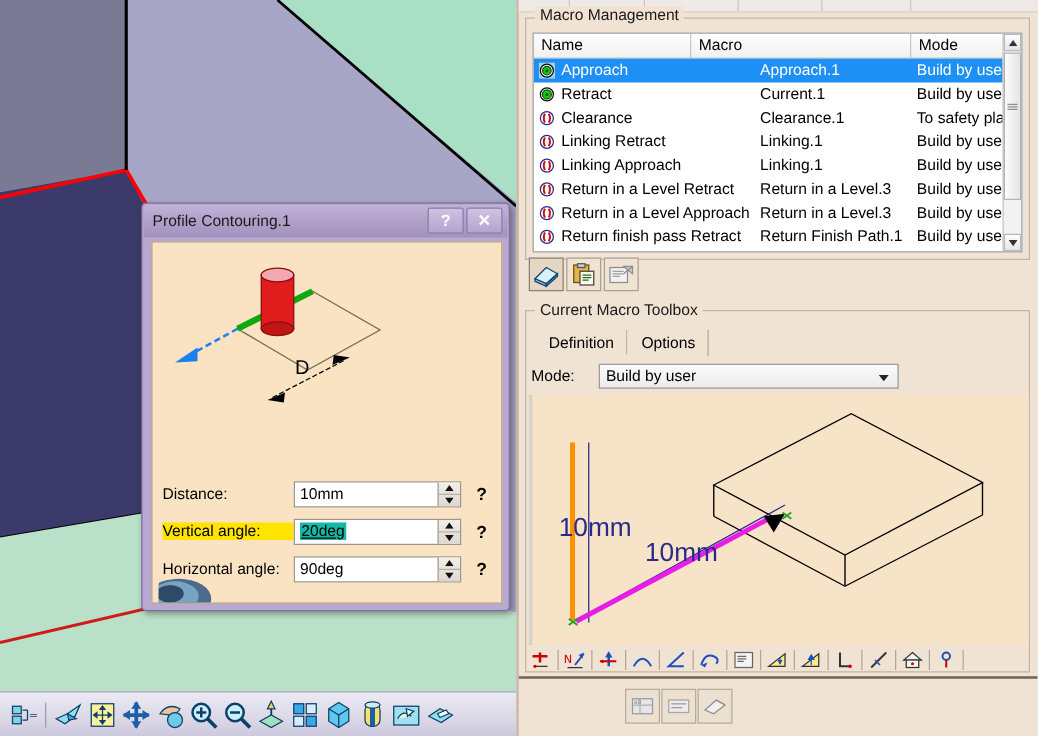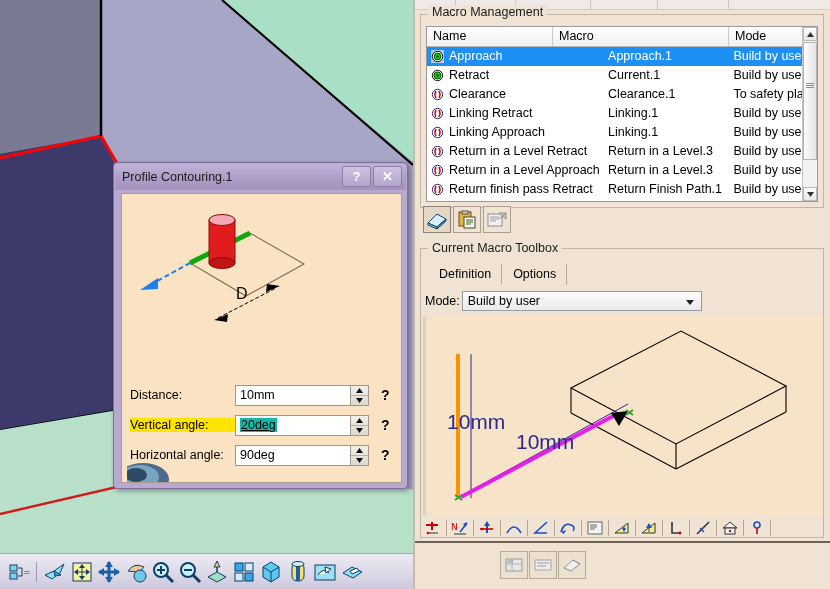--- a/index.html
+++ b/index.html
@@ -92,21 +92,21 @@
   #cmt-label{left:428px;top:241px;}
   #tabs{position:absolute;left:428px;top:263px;height:22px;display:flex;align-items:flex-end;}
   .tab{
     height:21px;line-height:21px;padding:0 10px;font-size:12.5px;
     border-left:1px solid #f0e3d4;border-right:1px solid #b5a695;
     background:#f0e3d4;box-sizing:border-box;
   }
   .tab.active{border-bottom:2px solid #f0e3d4;}
 
   #mode-row{position:absolute;left:425px;top:291px;display:flex;align-items:center;}
-  #mode-label{font-size:12.5px;margin-right:2px;}
+  #mode-label{font-size:12.5px;margin-right:19px;}
   #mode-select{
     width:240px;height:20px;
     background:linear-gradient(to bottom,#fbfbfb,#eceaea);
     border:1px solid #9b9b9b;box-sizing:border-box;
     display:flex;align-items:center;font-size:12.5px;padding-left:5px;
     position:relative;
   }
   #mode-arrow{position:absolute;right:7px;top:8px;width:0;height:0;
     border-left:4px solid transparent;border-right:4px solid transparent;border-top:5px solid #222;}
 

